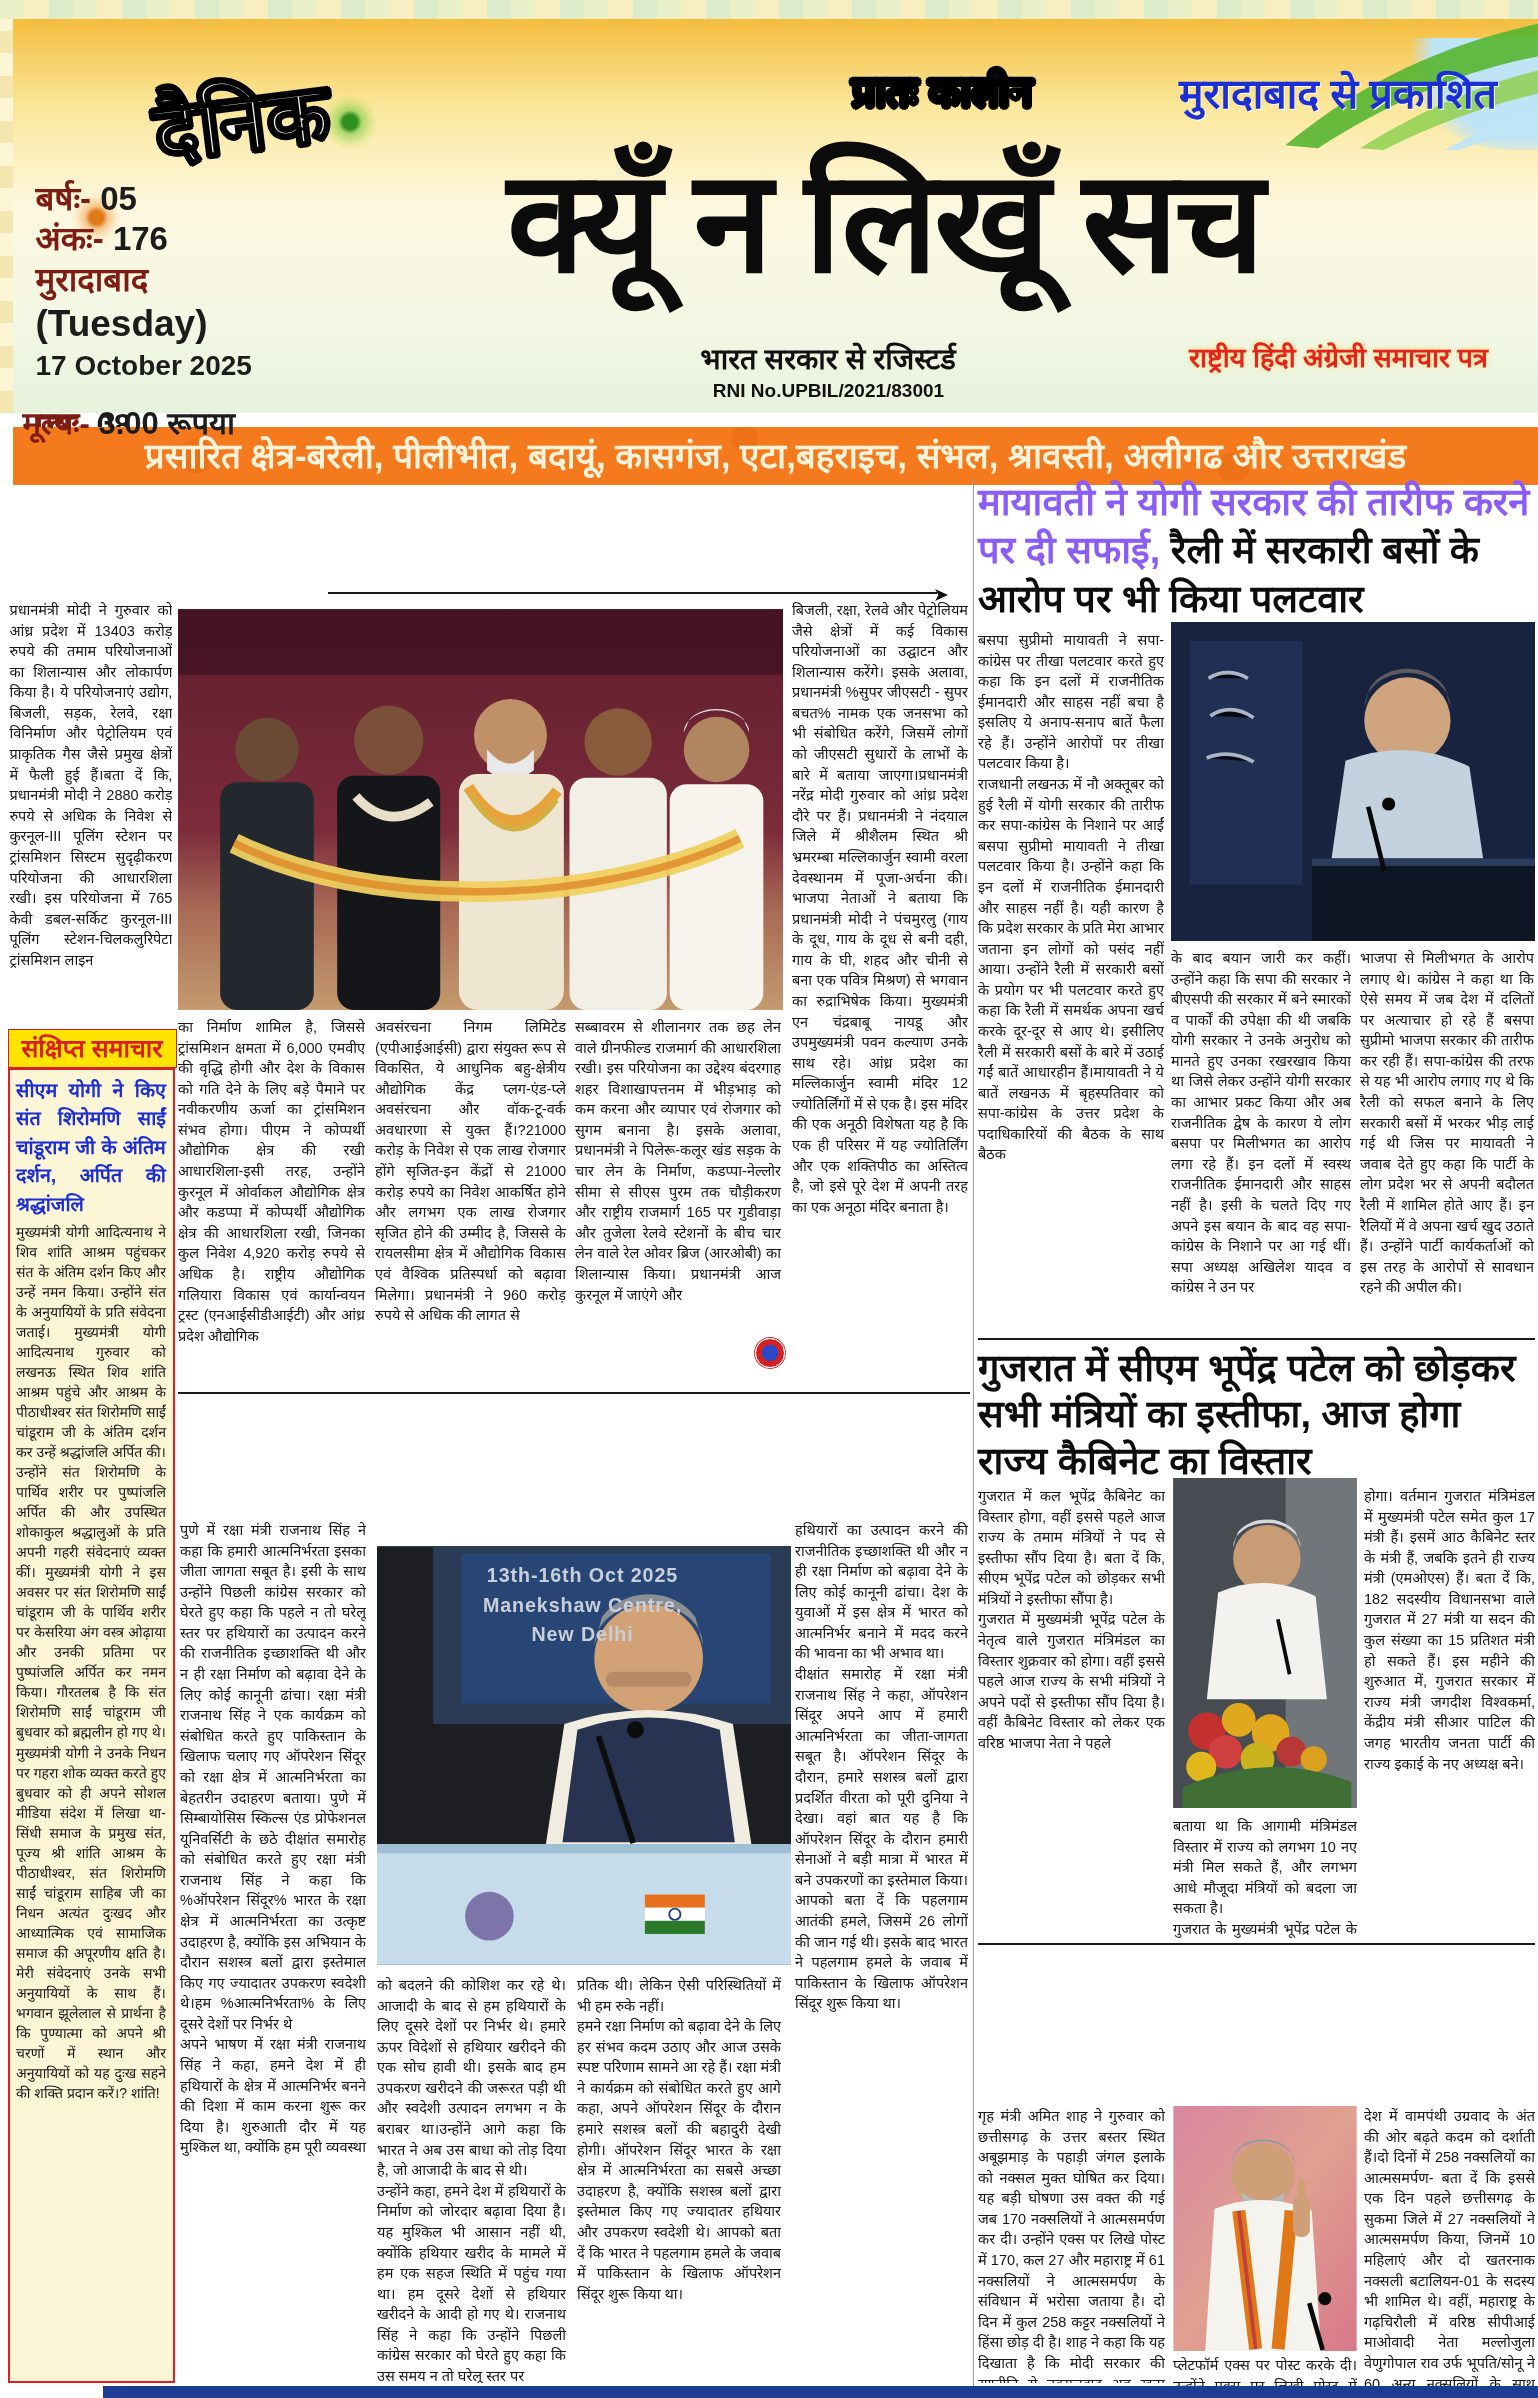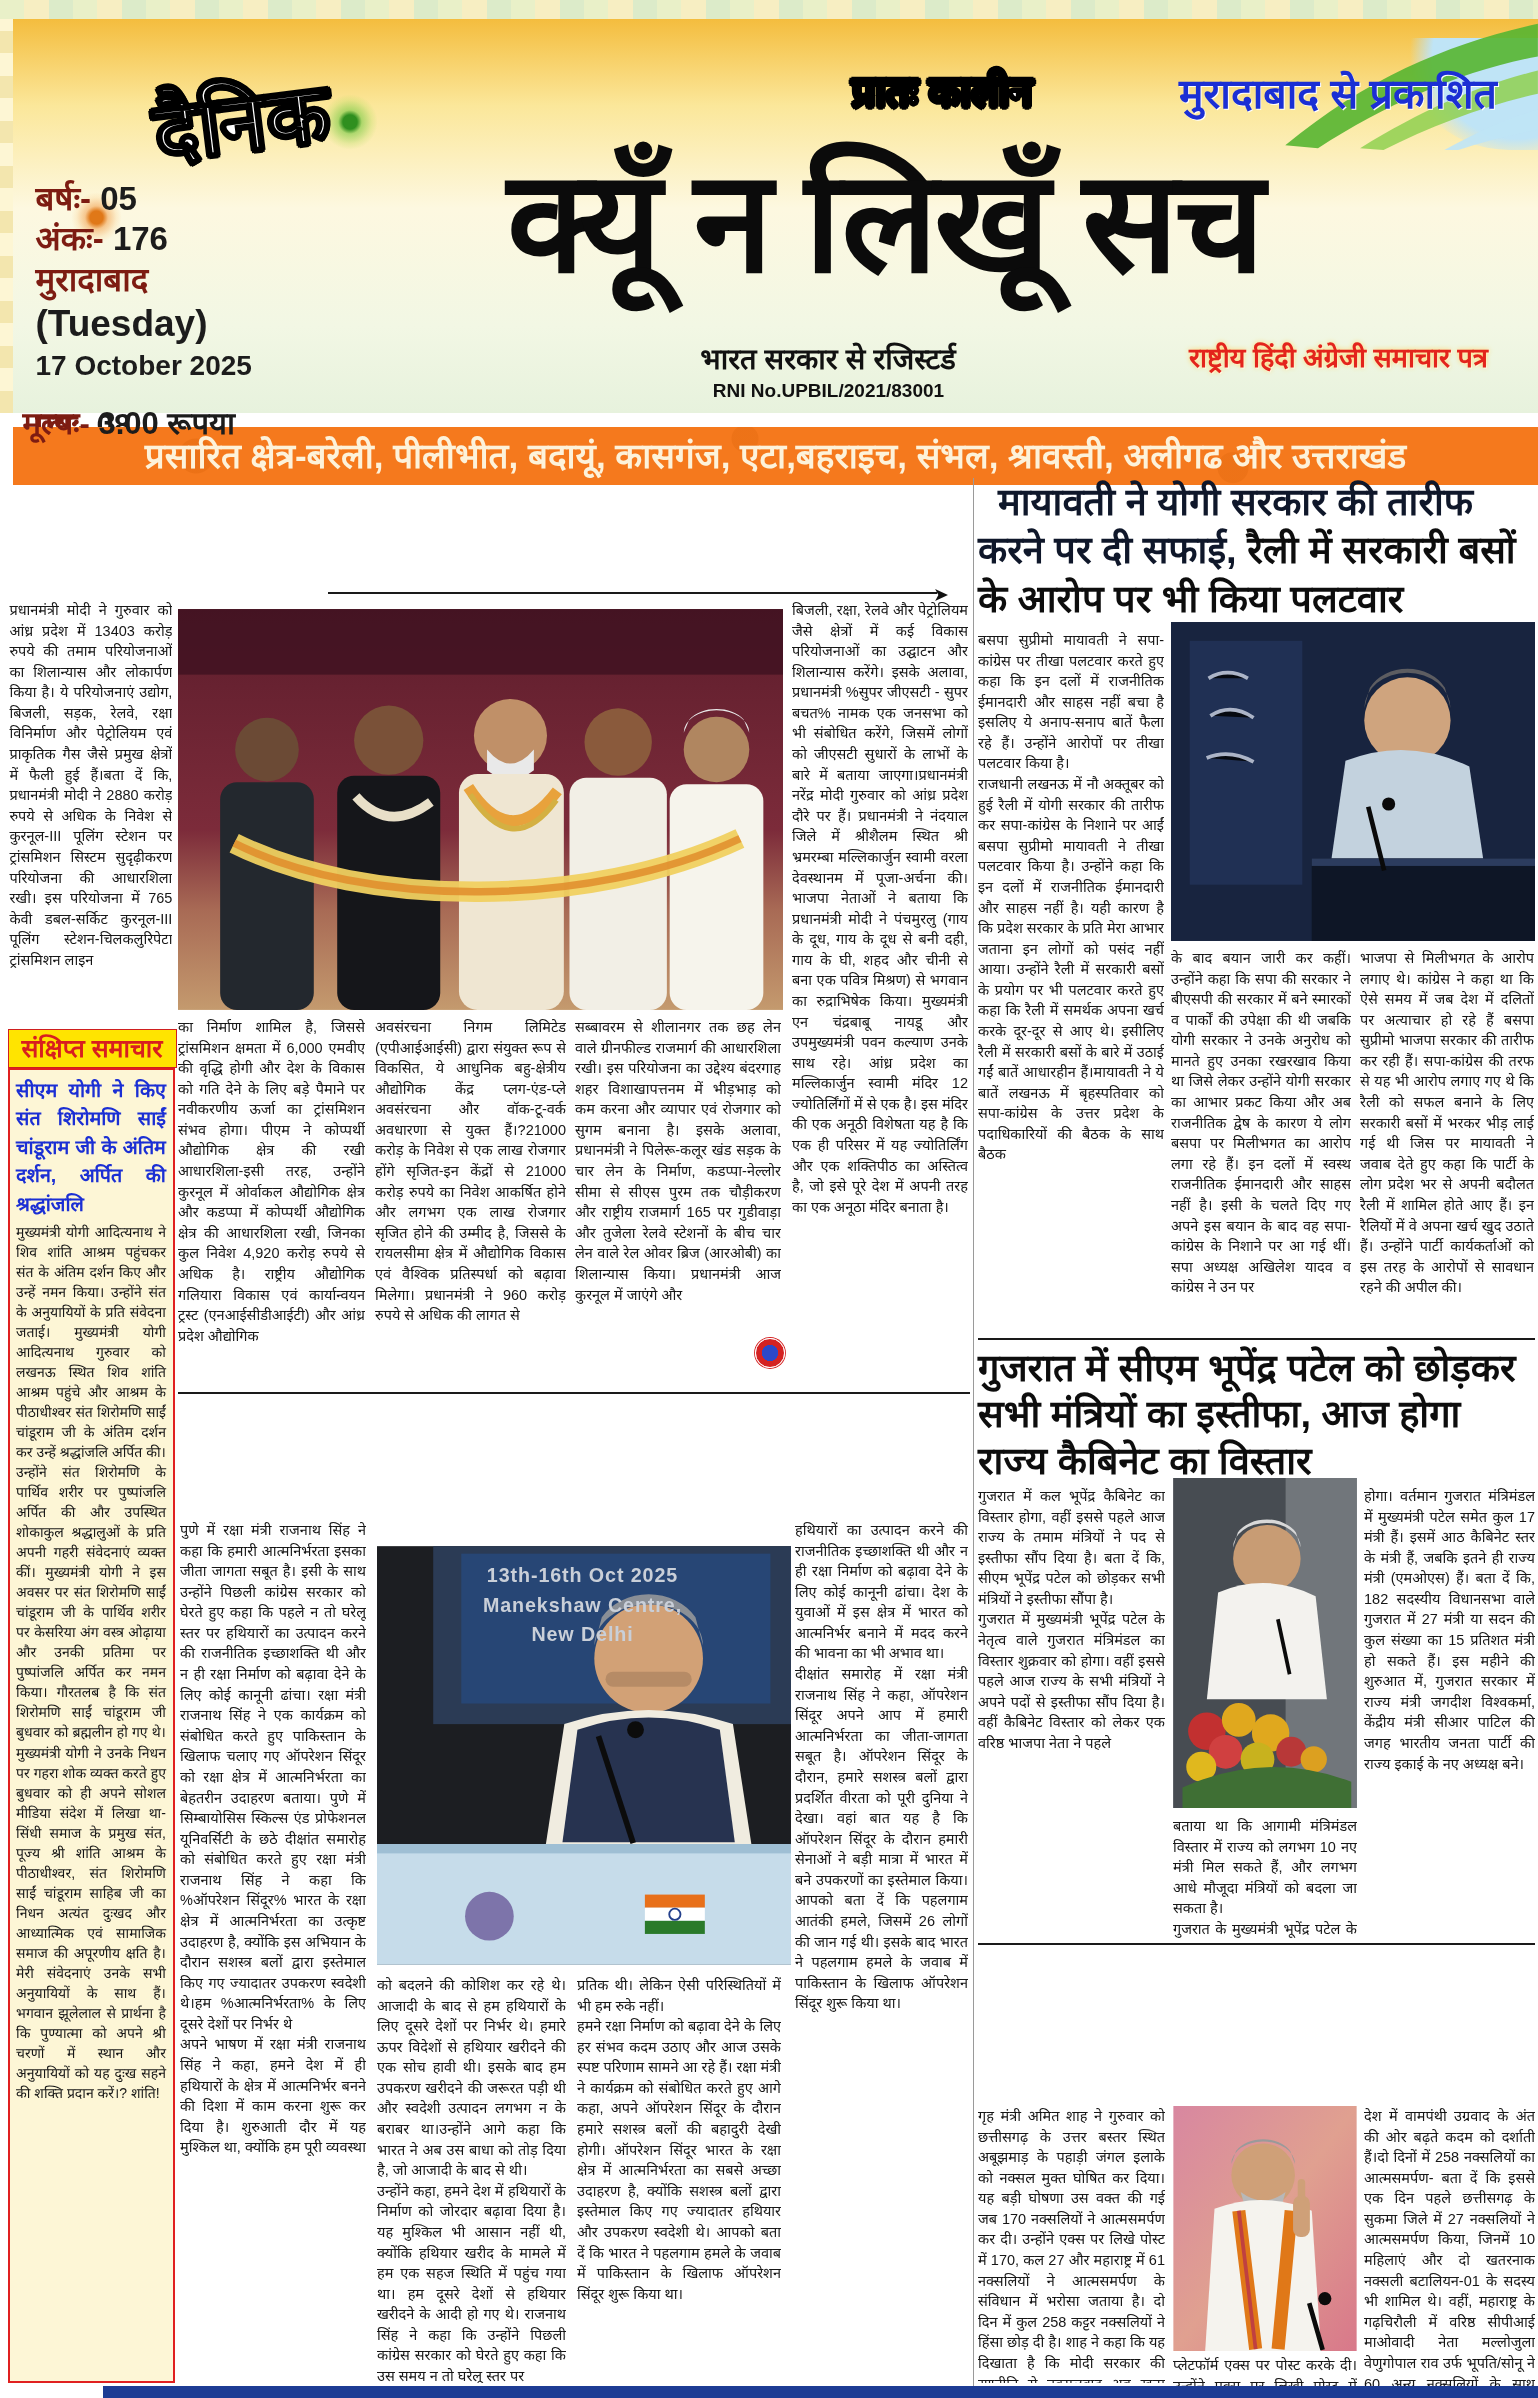--- a/index.html
+++ b/index.html
@@ -37,21 +37,21 @@
   #tagline{left:1176px;top:323px;width:361px;font-size:27px;font-weight:800;color:#e3241c;
     text-shadow:0 0 5.6px #ffd76a,0.9px 0.9px 0 #fff;line-height:1.25;}
   
   #banner{left:13px;top:427px;width:1525px;height:58px;background:#f5791d;
     background-image:radial-gradient(circle at 12% 50%,rgba(220,100,10,.35) 0 17px,transparent 18px),
                      radial-gradient(circle at 48% 20%,rgba(220,100,10,.3) 0 13px,transparent 14px),
                      radial-gradient(circle at 80% 70%,rgba(220,100,10,.3) 0 15px,transparent 16px);
     color:#fdf2da;font-size:35px;font-weight:800;text-align:center;line-height:58px;}
   
   .headline{font-weight:800;color:#0d0d0d;}
-  .hl-blue{color:#0f172a;margin-left:20px;}
+  .hl-blue{color:#8b5cf6;}
   .col{font-size:14.5px;line-height:1.42;text-align:justify;white-space:pre-line;color:#161616;
        word-break:break-word;overflow:hidden;}
   .rule-h{background:#1a1a1a;height:1.9px;}
   .rule-v{background:#9a9a9a;width:0.9px;}
   
   #brief-head{left:7.5px;top:1029px;width:167px;height:37px;background:#ffe400;border:1.9px solid #cf1f1f;
     color:#d81f1f;font-size:25px;font-weight:800;text-align:center;line-height:36px;}
   #brief-box{left:7.5px;top:1068px;width:167px;height:1315px;background:#fdf6d6;border:2.8px solid #e02020;
     box-sizing:border-box;padding:5.6px 6.6px;}
   #brief-title{font-size:19.7px;line-height:1.45;font-weight:800;color:#1b2fd4;text-align:justify;}

